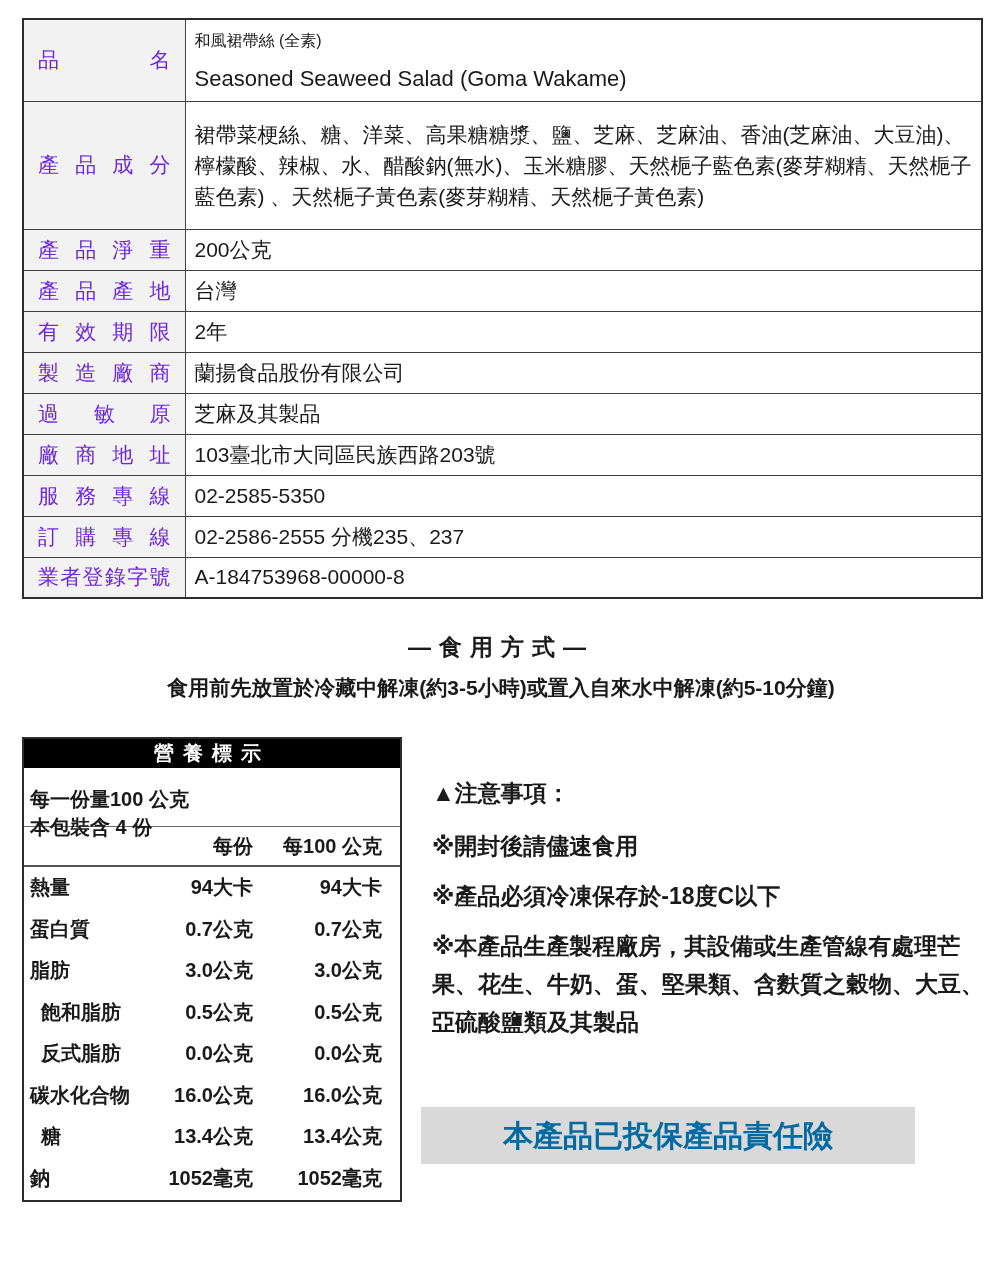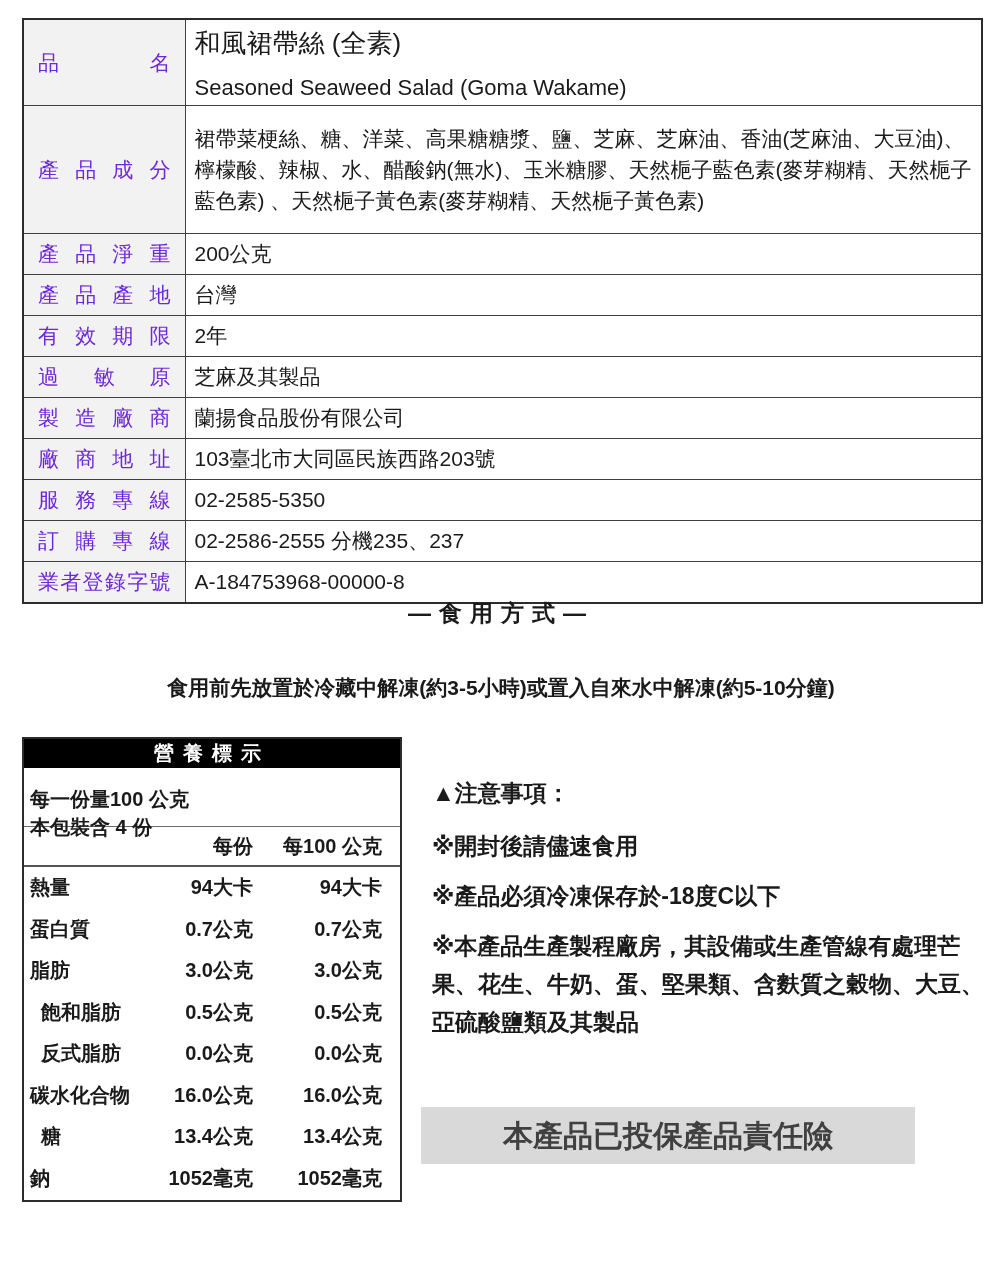--- a/index.html
+++ b/index.html
@@ -31,27 +31,27 @@
     padding: 0 14px;
     text-align: justify;
     text-align-last: justify;
     font-size: 20px;
     color: #6d28d9;
   }
   td.val { padding: 4px 4px 4px 9px; background: #ffffff; }
   tr.r-name { height: 82px; }
   tr.r-ingredients { height: 128px; }
   tr.r-plain { height: 41px; }
-  .name-zh { font-size: 26px; margin: 2px 0 14px 0; }
+  .name-zh { font-size: 16px; margin: 2px 0 14px 0; }
   .name-en { font-size: 22px; }
   .ingredients-text { line-height: 31px; font-size: 21px; }
 
   
   .usage-title {
-    position: absolute; left: 0; top: 598px; width: 1002px;
+    position: absolute; left: 0; top: 632px; width: 1002px;
     text-align: center;
     font-size: 23px; font-weight: bold;
     letter-spacing: 8px;
   }
   .usage-text {
     position: absolute; left: 0; top: 674px; width: 1002px;
     text-align: center;
     font-size: 21px; font-weight: 600;
   }
 
@@ -107,21 +107,21 @@
   .notice-title { font-size: 23px; margin-bottom: 18px; }
   .notice-item  { font-size: 23px; line-height: 38px; margin-bottom: 12px; }
 
   
   .banner {
     position: absolute; left: 421px; top: 1107px;
     width: 494px; height: 57px;
     background: #d9d9d9;
     text-align: center; line-height: 57px;
     font-size: 30px; font-weight: 700;
-    color: #404040;
+    color: #0369a1;
   }
 </style>
 </head>
 <body>
 
 <div class="page">
 
   <table class="spec-table">
     <tbody>
         <tr class="r-name">
@@ -143,26 +143,26 @@
     </tr>
     <tr class="r-plain">
       <td class="lbl">產品產地</td>
       <td class="val">台灣</td>
     </tr>
     <tr class="r-plain">
       <td class="lbl">有效期限</td>
       <td class="val">2年</td>
     </tr>
     <tr class="r-plain">
+      <td class="lbl">製造廠商</td>
+      <td class="val">蘭揚食品股份有限公司</td>
+    </tr>
+    <tr class="r-plain">
       <td class="lbl">過敏原</td>
       <td class="val">芝麻及其製品</td>
-    </tr>
-    <tr class="r-plain">
-      <td class="lbl">製造廠商</td>
-      <td class="val">蘭揚食品股份有限公司</td>
     </tr>
     <tr class="r-plain">
       <td class="lbl">廠商地址</td>
       <td class="val">103臺北市大同區民族西路203號</td>
     </tr>
     <tr class="r-plain">
       <td class="lbl">服務專線</td>
       <td class="val">02-2585-5350</td>
     </tr>
     <tr class="r-plain">

